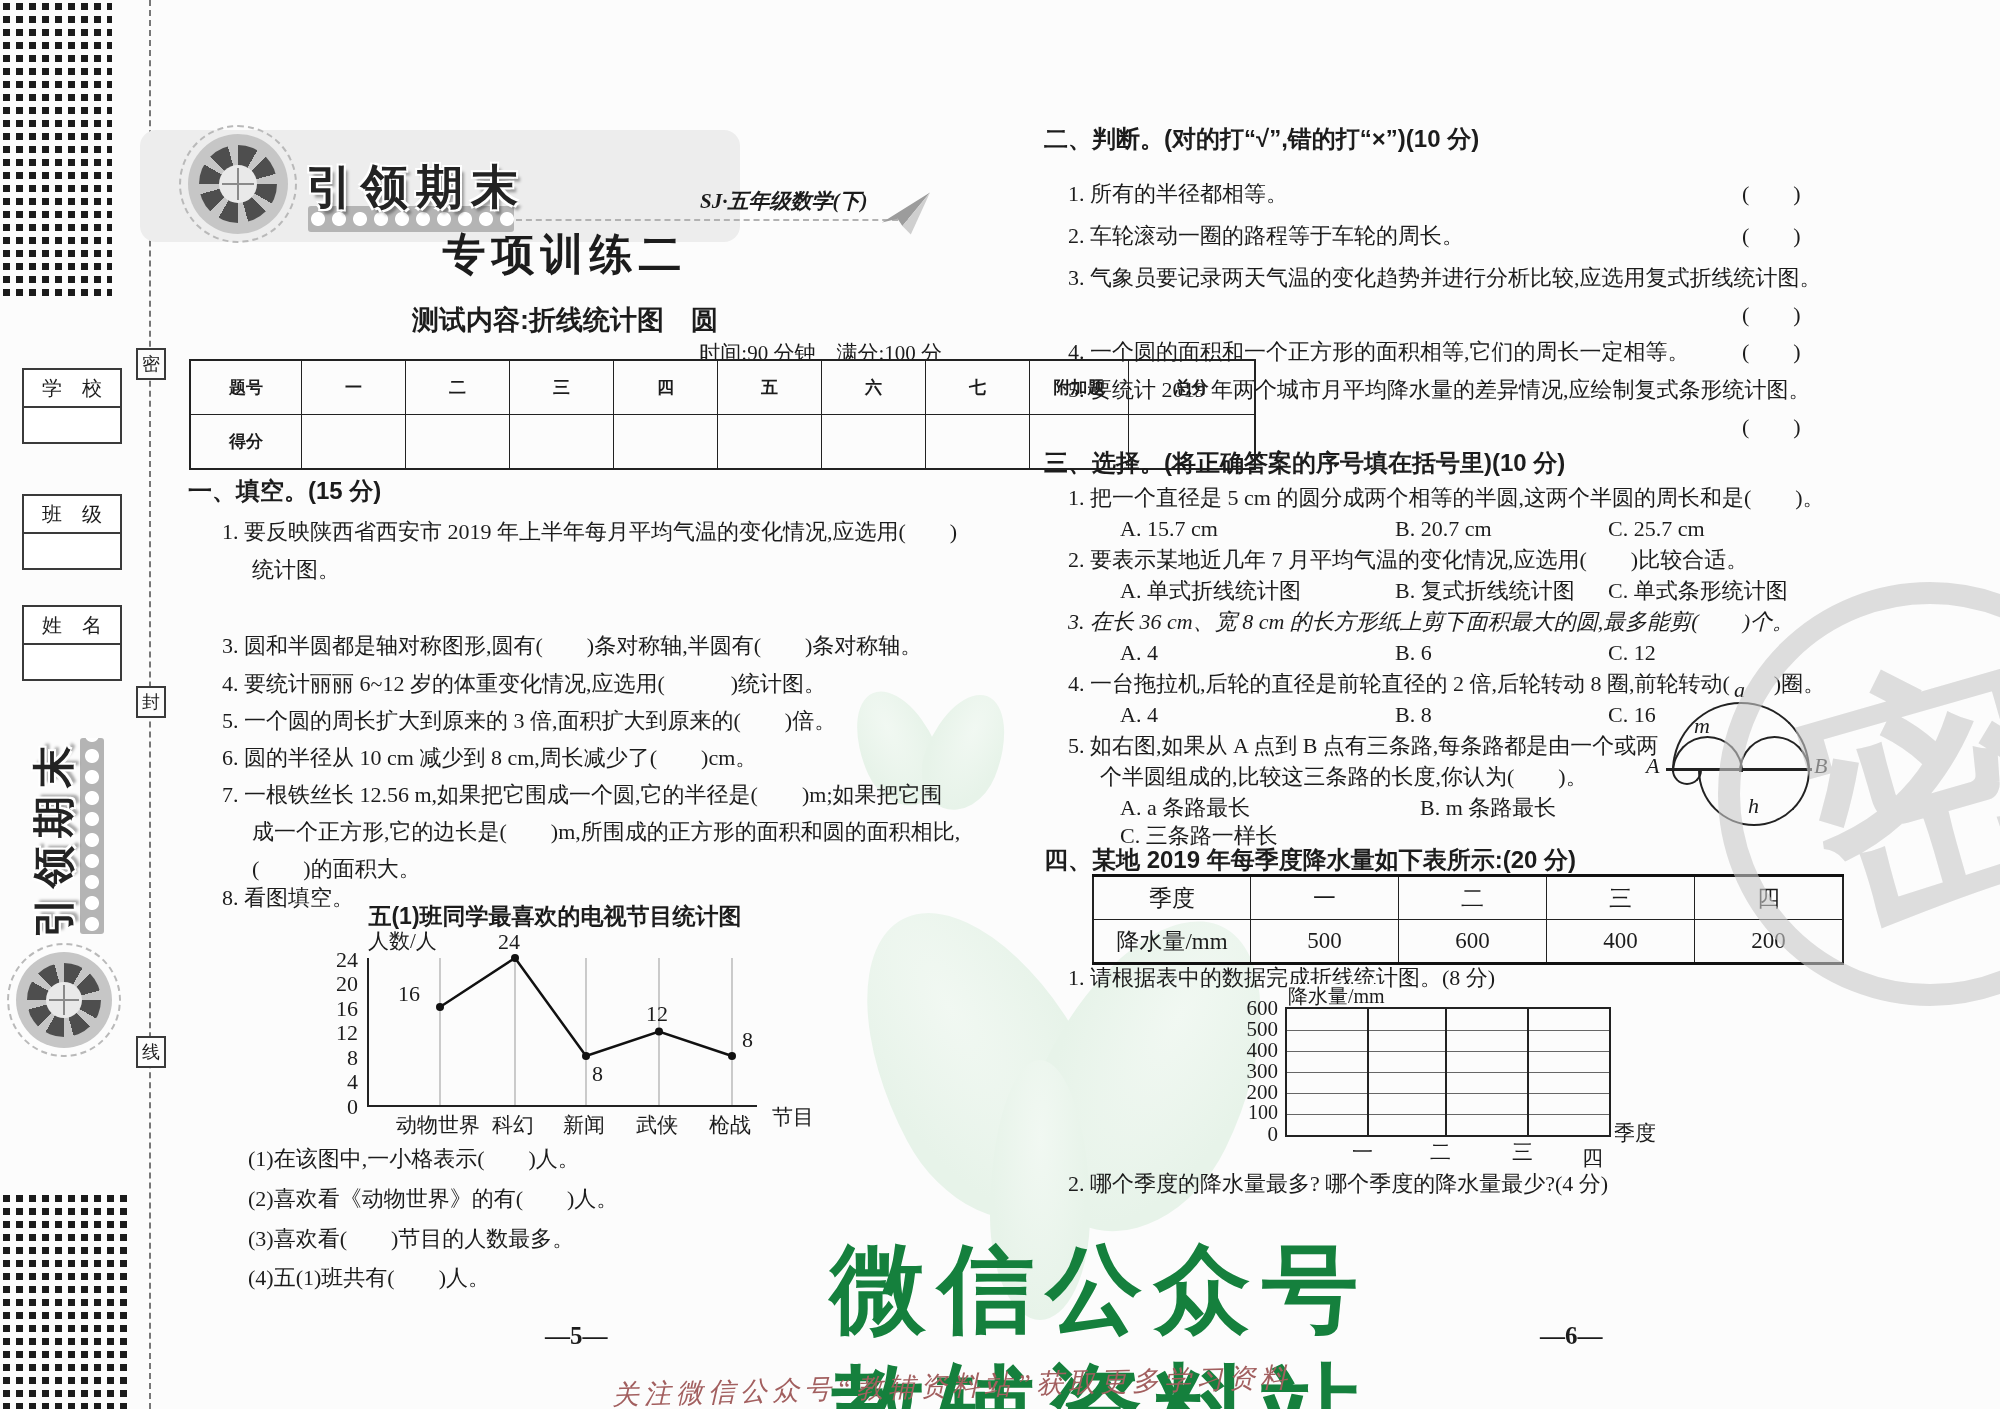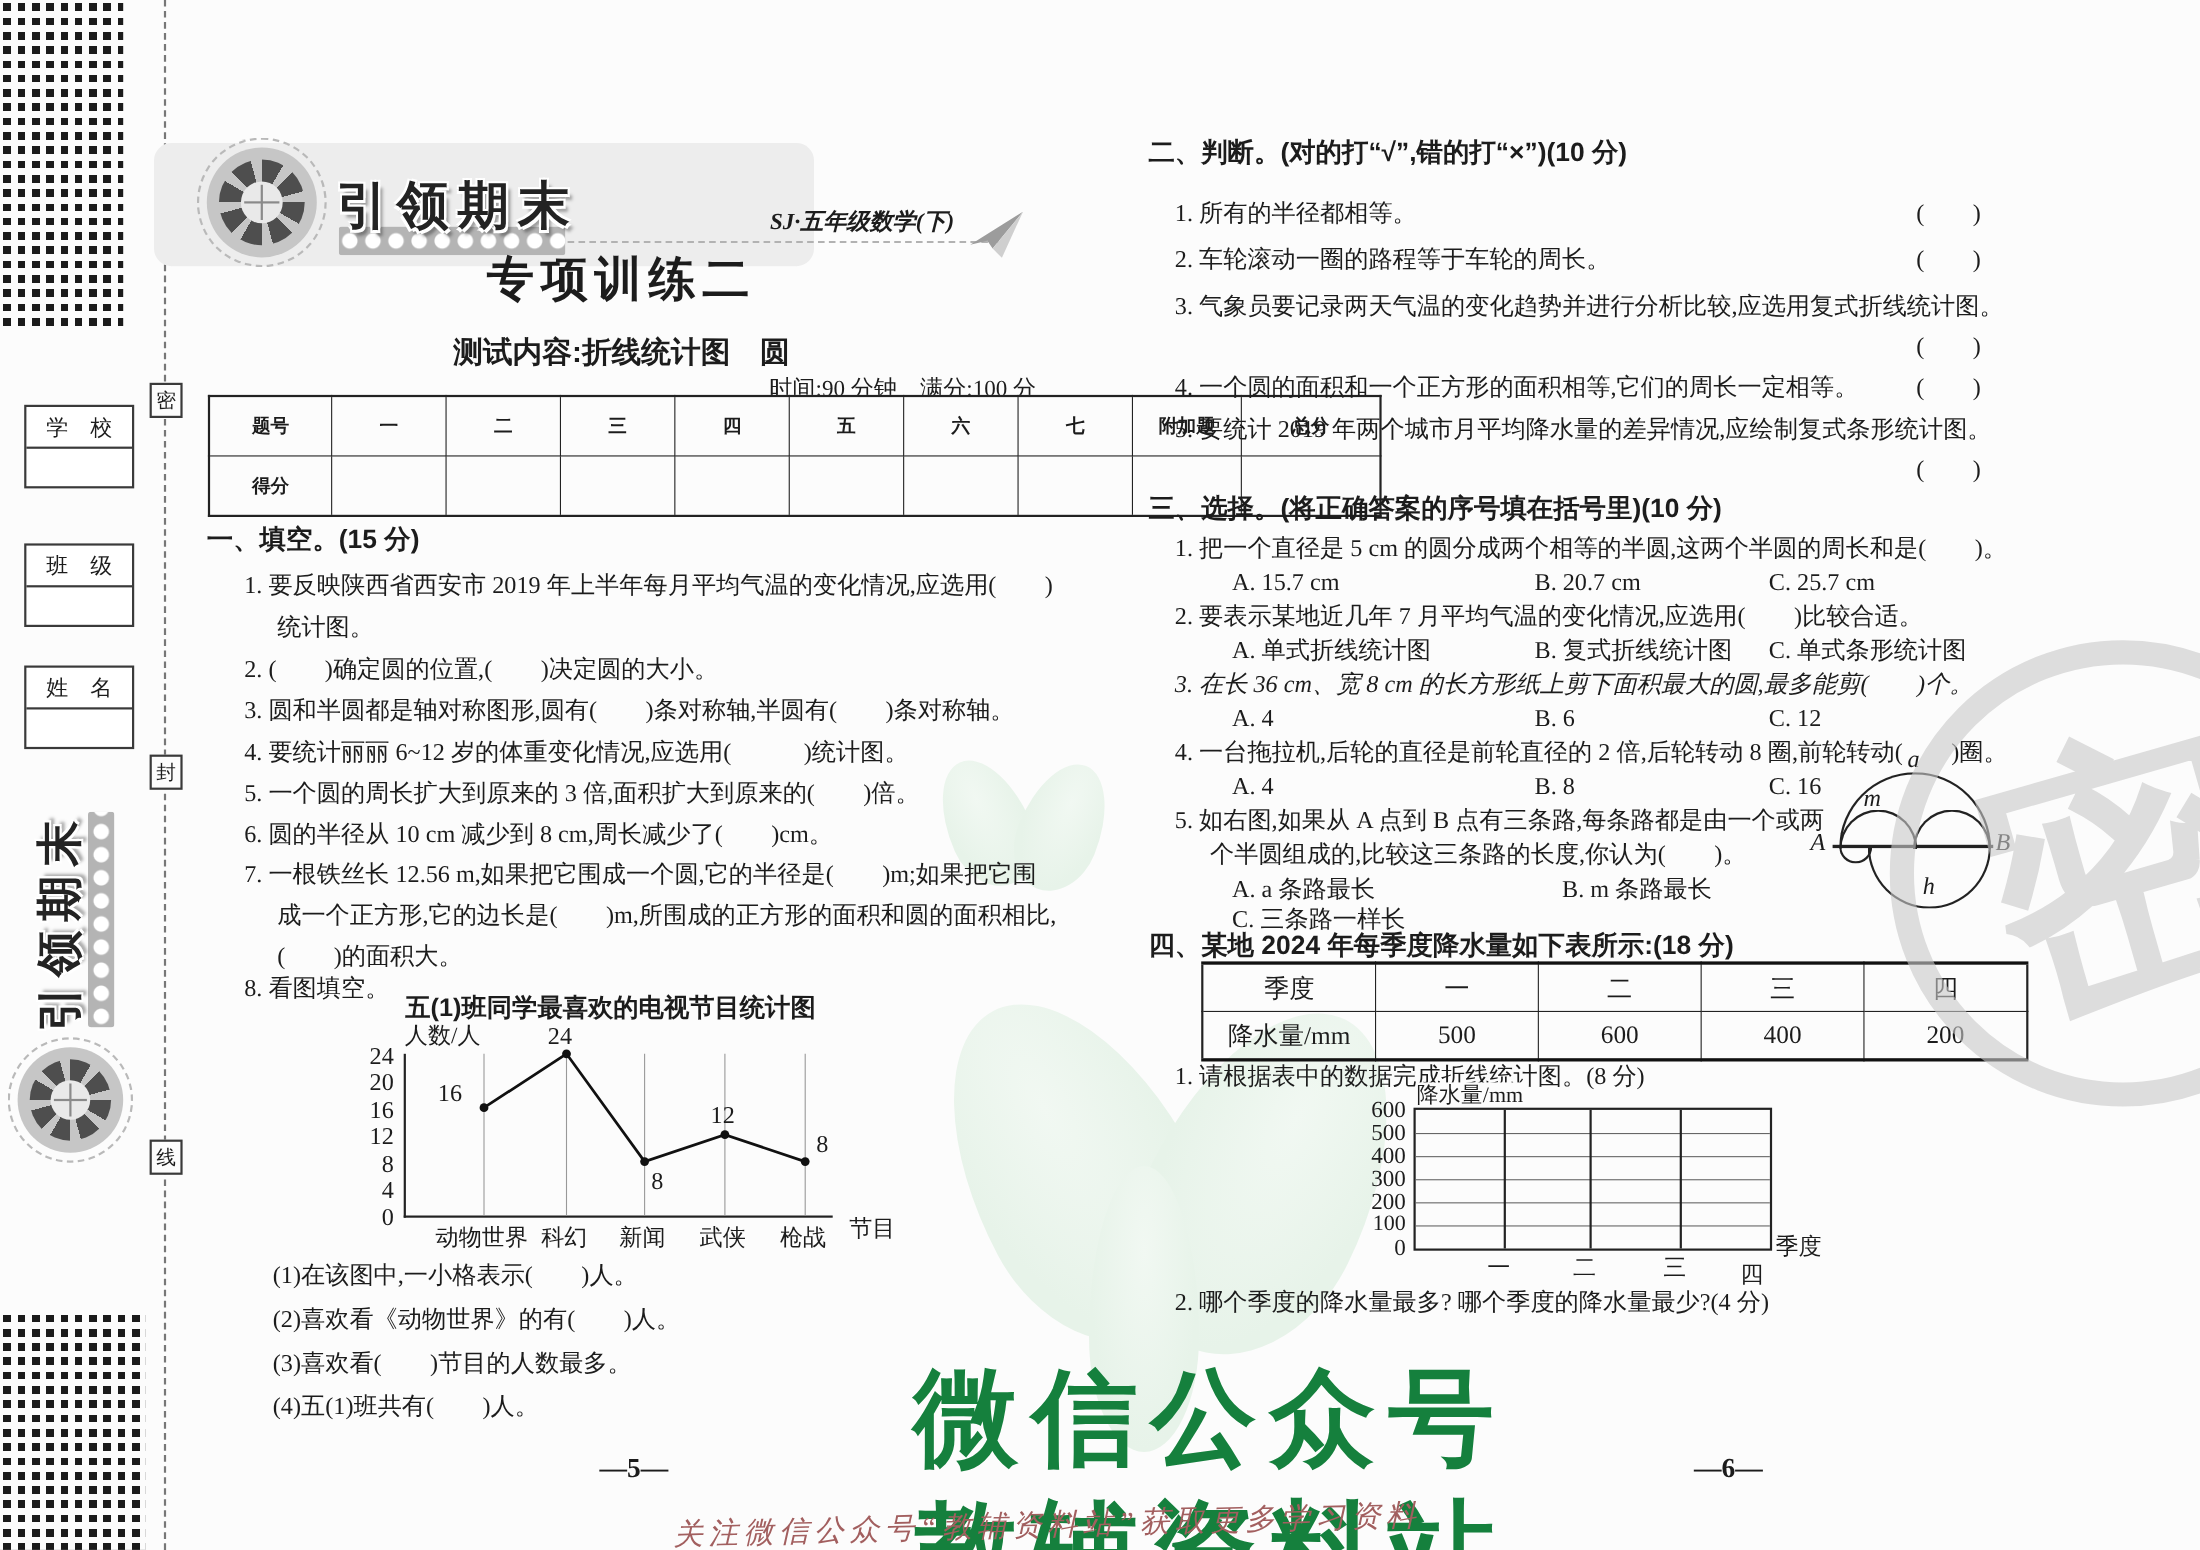--- a/index.html
+++ b/index.html
@@ -152,21 +152,20 @@
       <td></td>
           <td></td>
       <td></td>
     </tr>
   </tbody>
     </table>
 
   <div class="abs txt bold sans" style="left:188px;top:476px;font-size:24px;">一、填空。(15 分)</div>
   <div class="abs txt" style="left:222px;top:518px;">1. 要反映陕西省西安市 2019 年上半年每月平均气温的变化情况,应选用(　　)</div>
   <div class="abs txt" style="left:252px;top:556px;">统计图。</div>
-  <div class="abs txt" style="left:222px;top:594px;">2. (　　)确定圆的位置,(　　)决定圆的大小。</div>
   <div class="abs txt" style="left:222px;top:632px;">3. 圆和半圆都是轴对称图形,圆有(　　)条对称轴,半圆有(　　)条对称轴。</div>
   <div class="abs txt" style="left:222px;top:670px;">4. 要统计丽丽 6~12 岁的体重变化情况,应选用(　　　)统计图。</div>
   <div class="abs txt" style="left:222px;top:707px;">5. 一个圆的周长扩大到原来的 3 倍,面积扩大到原来的(　　)倍。</div>
   <div class="abs txt" style="left:222px;top:744px;">6. 圆的半径从 10 cm 减少到 8 cm,周长减少了(　　)cm。</div>
   <div class="abs txt" style="left:222px;top:781px;">7. 一根铁丝长 12.56 m,如果把它围成一个圆,它的半径是(　　)m;如果把它围</div>
   <div class="abs txt" style="left:252px;top:818px;">成一个正方形,它的边长是(　　)m,所围成的正方形的面积和圆的面积相比,</div>
   <div class="abs txt" style="left:252px;top:855px;">(　　)的面积大。</div>
   <div class="abs txt" style="left:222px;top:884px;">8. 看图填空。</div>
 
   <div class="abs txt bold sans center" style="left:330px;top:902px;width:450px;font-size:23px;">五(1)班同学最喜欢的电视节目统计图</div>
@@ -258,21 +257,21 @@
     <div class="abs semi-bot" style="left:1672px;top:770px;width:26px;height:13px;"></div>
     <div class="abs semi-bot" style="left:1698px;top:770px;width:108px;height:54px;"></div>
     <div class="abs" style="left:1666px;top:768px;width:146px;height:3px;background:#222;"></div>
     <div class="abs txt it" style="left:1734px;top:676px;">a</div>
     <div class="abs txt it" style="left:1694px;top:712px;">m</div>
     <div class="abs txt it" style="left:1748px;top:792px;">h</div>
     <div class="abs txt it" style="left:1646px;top:752px;">A</div>
     <div class="abs txt it" style="left:1814px;top:752px;">B</div>
   </div>
 
-  <div class="abs txt bold sans" style="left:1044px;top:845px;font-size:24px;">四、某地 2024 年每季度降水量如下表所示:(18 分)</div>
+  <div class="abs txt bold sans" style="left:1044px;top:845px;font-size:24px;">四、某地 2019 年每季度降水量如下表所示:(20 分)</div>
 
   <table class="rain" style="left:1092px;top:874px;">
     <tbody>
         <tr style="height:44px;">
       <td style="width:156px;">季度</td>
       <td style="width:147px;">一</td>
       <td style="width:147px;">二</td>
       <td style="width:147px;">三</td>
       <td style="width:147px;">四</td>
     </tr>

